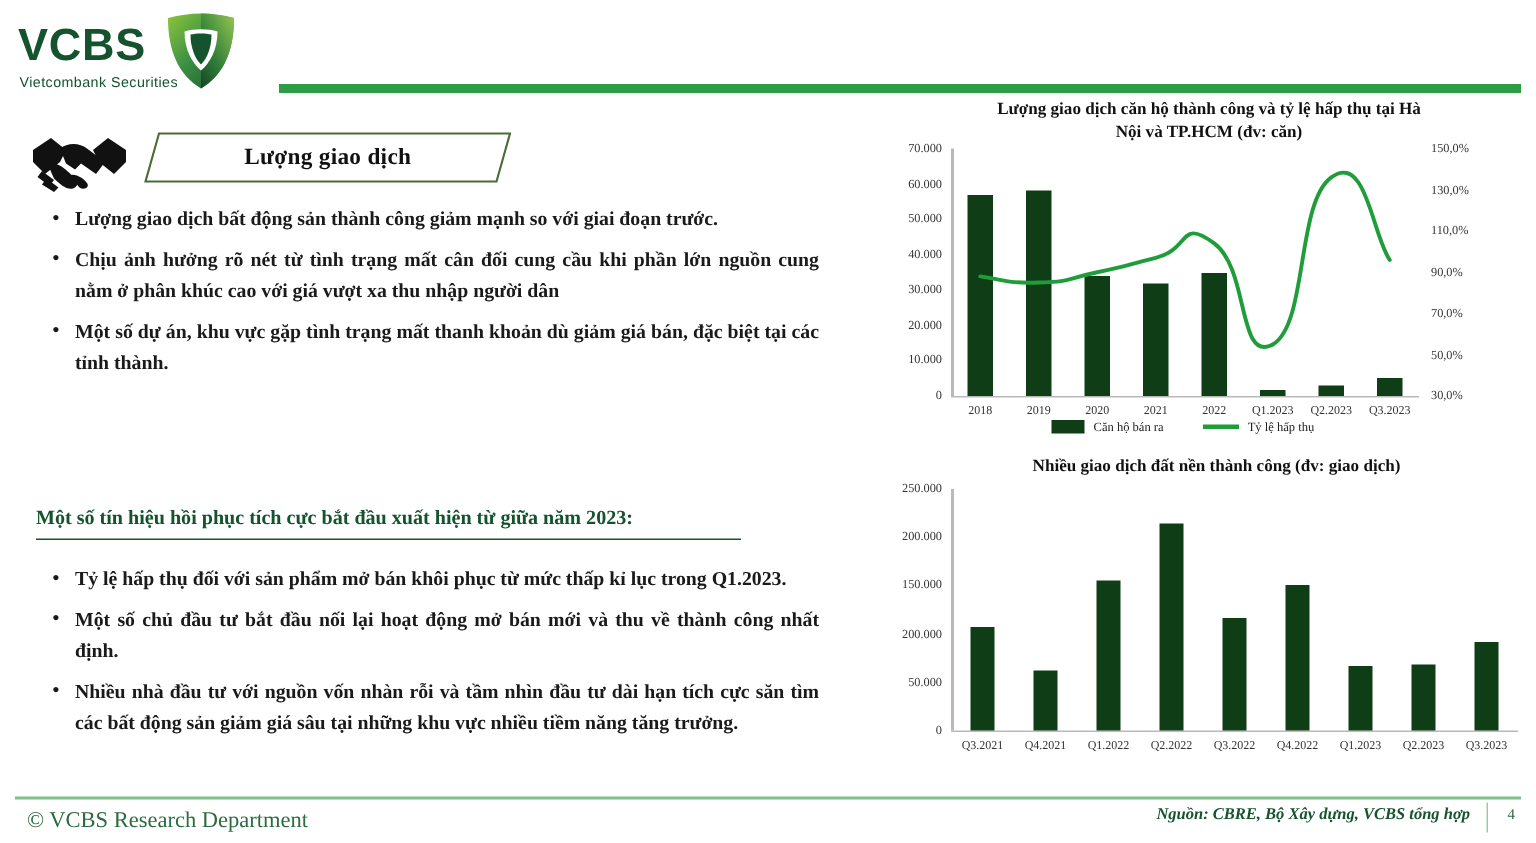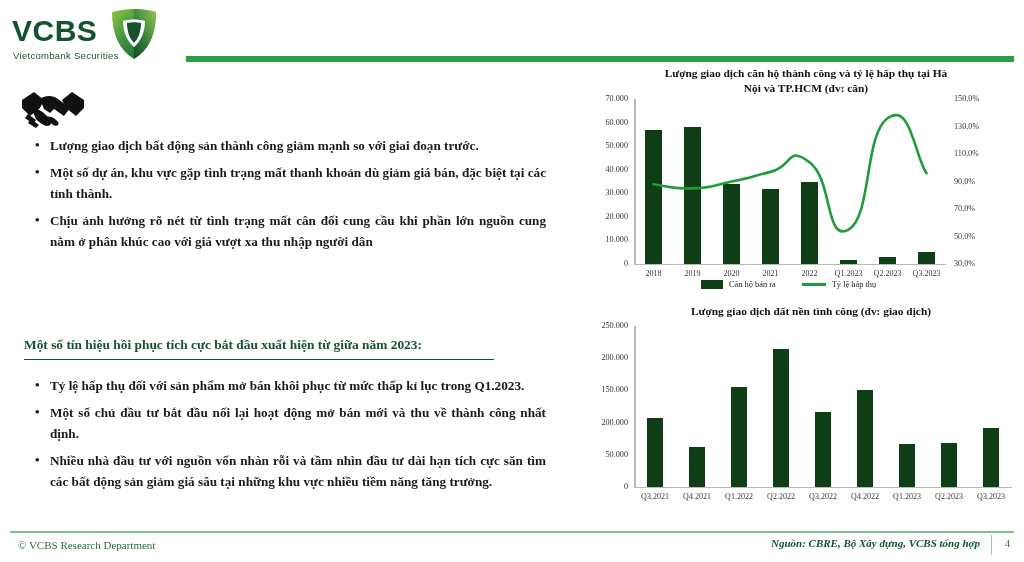--- a/index.html
+++ b/index.html
@@ -125,21 +125,21 @@
     display: flex; align-items: center; gap: 6px;
     font-size: 8.4px; color: #222;
   }
   .legend-swatch-bar { width: 22px; height: 9px; background: #0f3d15; display: inline-block; }
   .legend-swatch-line { width: 24px; height: 3px; background: #1f9d3a; display: inline-block; }
 
   
   #footer-rule { position: absolute; left: 10px; top: 531px; width: 1004px; height: 1.5px; background: #7ec08c; }
   #footer-left {
     position: absolute; left: 18px; top: 539px;
-    font-size: 11px; color: #2c6b3f; font-family: "Liberation Serif", serif;
+    font-size: 15px; color: #2c6b3f; font-family: "Liberation Serif", serif;
   }
   #footer-source {
     position: absolute; right: 44px; top: 537px;
     font-size: 11px; color: #14532d; font-style: italic; font-weight: bold;
   }
   #footer-divider { position: absolute; right: 32px; top: 535px; width: 1px; height: 20px; background: #9ec9a9; }
   #page-number {
     position: absolute; right: 14px; top: 538px;
     font-size: 10px; color: #2c6b3f;
   }
@@ -182,25 +182,31 @@
       <path d="M2 14 L14 6 L24 14 L20 22 L10 30 L2 22 Z"></path>
       <path d="M42 14 L52 6 L64 14 L64 22 L56 30 L46 22 Z"></path>
       <path d="M20 13 C25 9, 33 9, 38 13 L50 22 L44 30 L34 23 L30 27 L24 23 Z"></path>
       <path d="M12 24 C16 21, 22 25, 26 29 C30 33, 34 36, 30 39 C26 42, 20 37, 16 33 Z"></path>
       <path d="M8 28 L16 34 L13 38 L5 32 Z"></path>
       <path d="M11 33 L19 39 L16 42 L8 37 Z"></path>
       <path d="M26 31 C30 29, 36 33, 38 36 C40 39, 36 41, 33 39 Z"></path>
     </g>
   </svg>
 
+  <div id="section-tag">
+    <svg id="section-tag-shape" viewBox="0 0 245 34" preserveAspectRatio="none">
+      <polygon points="10,1 244,1 235,33 1,33" fill="#ffffff" stroke="#4a6b33" stroke-width="1.4"></polygon>
+    </svg>
+    <div id="section-tag-label">Lượng giao dịch</div>
+  </div>
 
   <ul class="bullets" id="bullets-1">
     <li>Lượng giao dịch bất động sản thành công giảm mạnh so với giai đoạn trước.</li>
+    <li>Chịu ảnh hưởng rõ nét từ tình trạng mất cân đối cung cầu khi phần lớn nguồn cung nằm ở phân khúc cao với giá vượt xa thu nhập người dân</li>
     <li>Một số dự án, khu vực gặp tình trạng mất thanh khoản dù giảm giá bán, đặc biệt tại các tỉnh thành.</li>
-    <li>Chịu ảnh hưởng rõ nét từ tình trạng mất cân đối cung cầu khi phần lớn nguồn cung nằm ở phân khúc cao với giá vượt xa thu nhập người dân</li>
   </ul>
 
   <div id="highlight-head">Một số tín hiệu hồi phục tích cực bắt đầu xuất hiện từ giữa năm 2023:</div>
 
   <ul class="bullets" id="bullets-2">
     <li>Tỷ lệ hấp thụ đối với sản phẩm mở bán khôi phục từ mức thấp kỉ lục trong Q1.2023.</li>
     <li>Một số chủ đầu tư bắt đầu nối lại hoạt động mở bán mới và thu về thành công nhất định.</li>
     <li>Nhiều nhà đầu tư với nguồn vốn nhàn rỗi và tầm nhìn đầu tư dài hạn tích cực săn tìm các bất động sản giảm giá sâu tại những khu vực nhiều tiềm năng tăng trưởng.</li>
   </ul>
 
@@ -254,21 +260,21 @@
     <div class="legend-row" id="c1-legend" style="left:115px; top:214px;">
       <span class="legend-swatch-bar"></span>
       <span>Căn hộ bán ra</span>
       <span style="display:inline-block;width:14px"></span>
       <span class="legend-swatch-line"></span>
       <span>Tỷ lệ hấp thụ</span>
     </div>
   </div>
 
   <div class="chart-box" id="chart2" style="position:absolute; left:0; top:238px; width:438px; height:215px;">
-    <div class="chart-title" style="position:absolute; left:20px; top:0; width:410px;">Lượng giao dịch đất nền tình công (đv: giao dịch)</div>
+    <div class="chart-title" style="position:absolute; left:20px; top:0; width:410px;">Nhiều giao dịch đất nền thành công (đv: giao dịch)</div>
     <div id="c2-plot" style="position:absolute; left:0; top:0; width:438px; height:215px;">
         <div class="ylabel" style="left: 0px; width: 42px; top: 178px;">0</div>
         <div class="ylabel" style="left: 0px; width: 42px; top: 145.8px;">50.000</div>
         <div class="ylabel" style="left: 0px; width: 42px; top: 113.6px;">200.000</div>
         <div class="ylabel" style="left: 0px; width: 42px; top: 81.4px;">150.000</div>
         <div class="ylabel" style="left: 0px; width: 42px; top: 49.2px;">200.000</div>
         <div class="ylabel" style="left: 0px; width: 42px; top: 17px;">250.000</div>
         <div class="axis-line" style="left: 48px; top: 22px; width: 1.5px; height: 161px;"></div>
         <div class="axis-line" style="left: 48px; top: 183px; width: 378px; height: 1.2px;"></div>
         <div class="bar" style="left: 60.6px; width: 16.8px; height: 68.908px; top: 114.092px;"></div>

